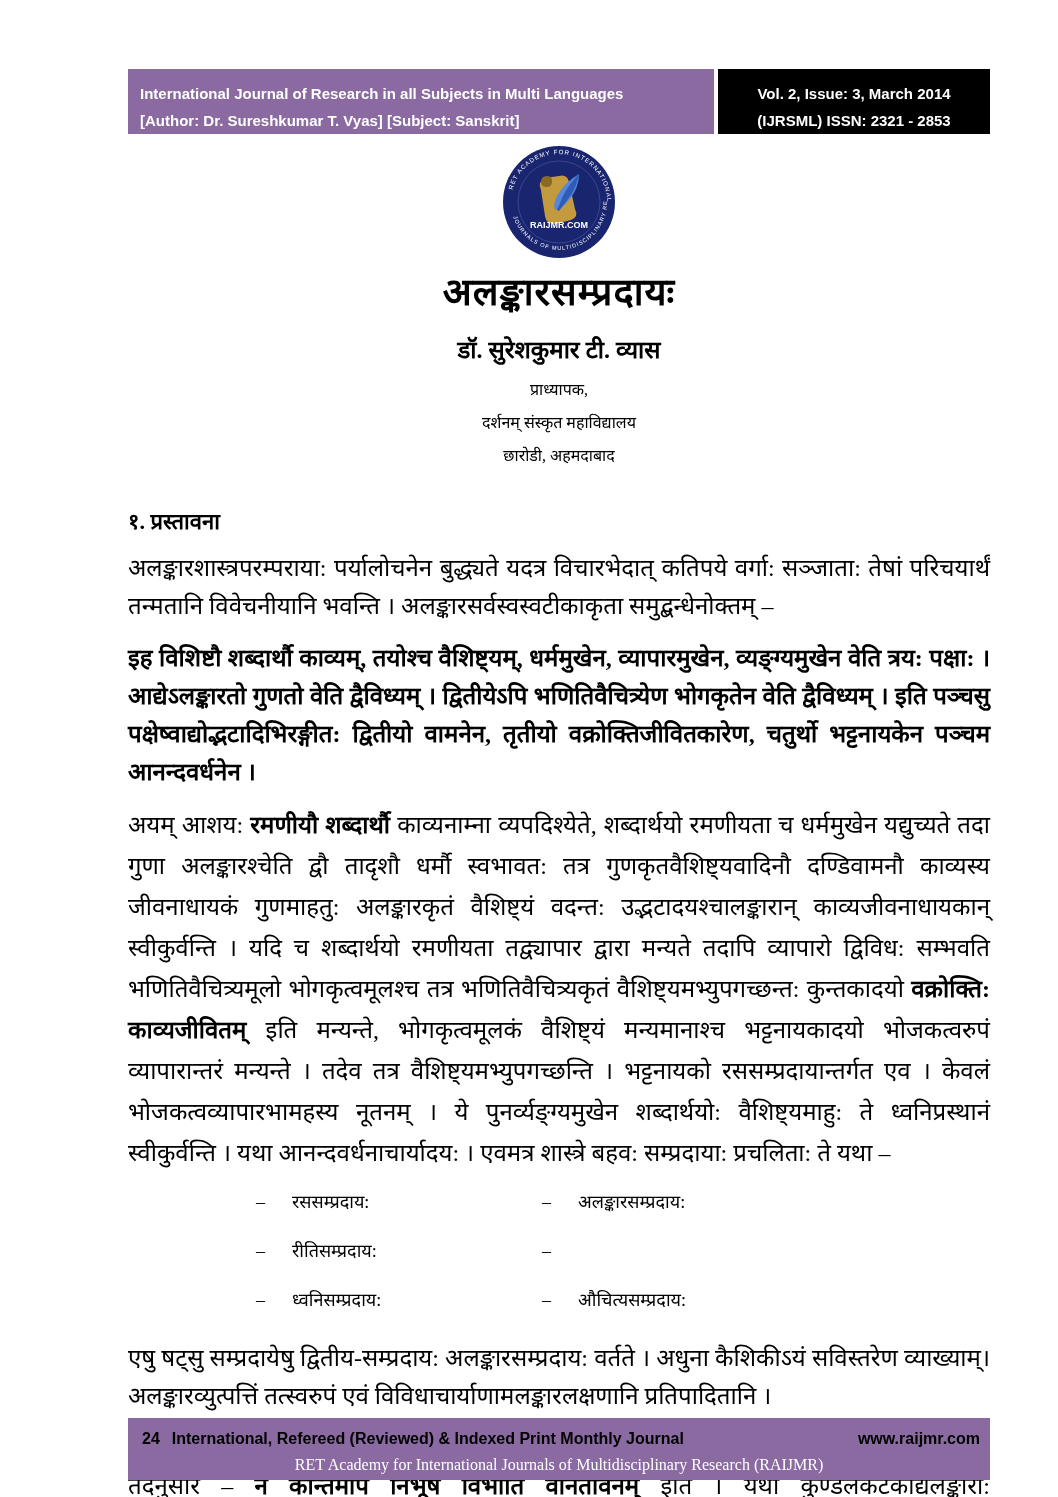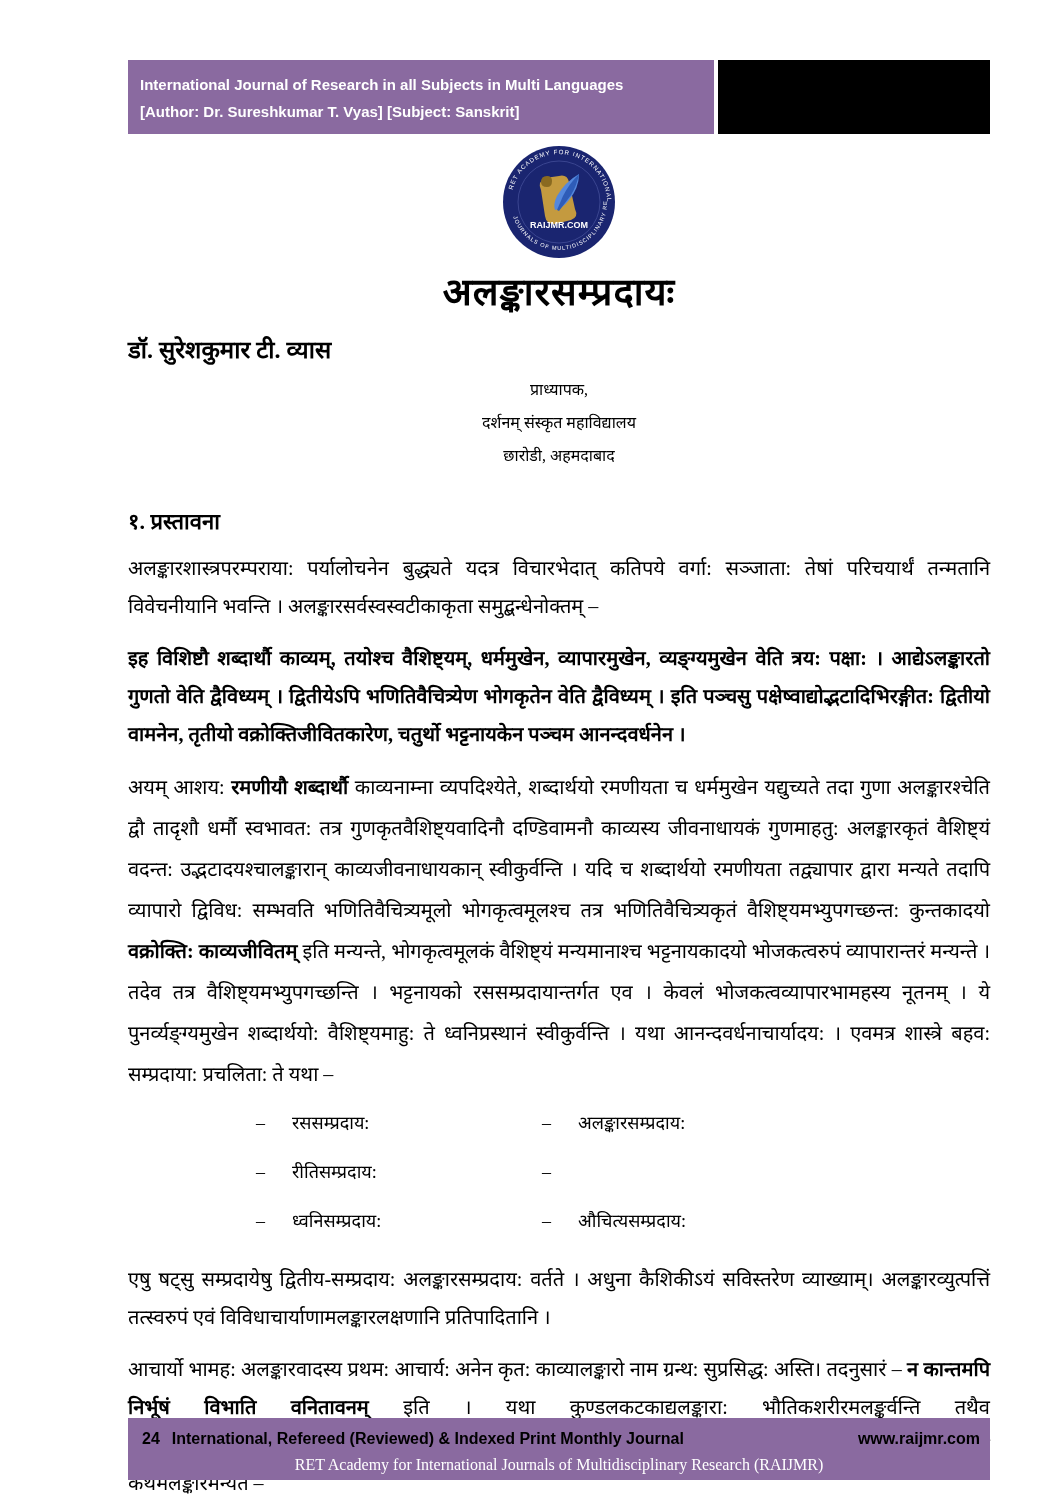--- a/index.html
+++ b/index.html
@@ -3,43 +3,43 @@
 <meta charset="utf-8">
 <style>
   html,body{margin:0;padding:0;}
   body{
     width:1058px;height:1497px;background:#ffffff;position:relative;
     font-family:"Liberation Serif", serif;color:#000;
   }
   .frame{position:absolute;left:128px;width:862px;top:0;}
 
   
-  .hdr{display:flex;margin-top:60px;height:74px;}
+  .hdr{display:flex;margin-top:60px;height:74px;align-items:flex-end;}
   .hdr-left{
     background:#8a6aa0;color:#fff;flex:1;
     font-family:"Liberation Sans", sans-serif;font-weight:bold;font-size:15px;
     padding:11px 0 0 12px;box-sizing:border-box;line-height:27px;
   }
   .hdr-right{
     background:#000;color:#fff;width:272px;margin-left:4px;
     font-family:"Liberation Sans", sans-serif;font-weight:bold;font-size:15px;
     text-align:center;padding-top:11px;box-sizing:border-box;line-height:27px;
   }
 
   
   .logo-wrap{text-align:center;margin-top:10px;}
 
   
   .title{text-align:center;font-size:38px;font-weight:bold;letter-spacing:1px;}
-  .author{text-align:left;font-size:24px;font-weight:bold;margin-top:16px;}
+  .author{text-align:center;font-size:24px;font-weight:bold;margin-top:16px;}
   .aff{text-align:center;font-size:16px;line-height:33px;margin-top:8px;}
 
   
   .sect{font-size:22px;font-weight:bold;margin-top:33px;}
-  p.para{font-size:20px;line-height:38px;text-align:justify;margin:14px 0 0 0;}
+  p.para{font-size:24px;line-height:38px;text-align:justify;margin:14px 0 0 0;}
   p.para.spread{line-height:41px;}
   .b{font-weight:bold;}
 
   
   .splist{margin:4px 0 0 128px;font-size:18px;}
   .sprow{display:grid;grid-template-columns:36px 250px 36px auto;line-height:49px;}
   .dash{text-align:left;}
 
   
   .verse{text-align:center;font-size:18px;font-weight:bold;line-height:44px;margin-top:14px;}
@@ -61,20 +61,22 @@
 <body>
 
 <div class="frame">
 
   <div class="hdr">
     <div class="hdr-left">
       <div>International Journal of Research in all Subjects in Multi Languages</div>
       <div>[Author: Dr. Sureshkumar T. Vyas] [Subject: Sanskrit]</div>
     </div>
     <div class="hdr-right">
+      <div>Vol. 2, Issue: 3, March 2014</div>
+      <div>(IJRSML)  ISSN: 2321 - 2853</div>
     </div>
   </div>
 
   <div class="logo-wrap">
     <svg width="116" height="116" viewBox="0 0 116 116">
       <circle cx="58" cy="58" r="56" fill="#1a2570"></circle>
       <circle cx="58" cy="58" r="41" fill="none" stroke="#3a4590" stroke-width="1"></circle>
       <defs>
         <path id="arcTop" d="M 58,58 m -48,0 a 48,48 0 1,1 96,0"></path>
         <path id="arcBot" d="M 58,58 m -48,0 a 48,48 0 1,0 96,0"></path>

